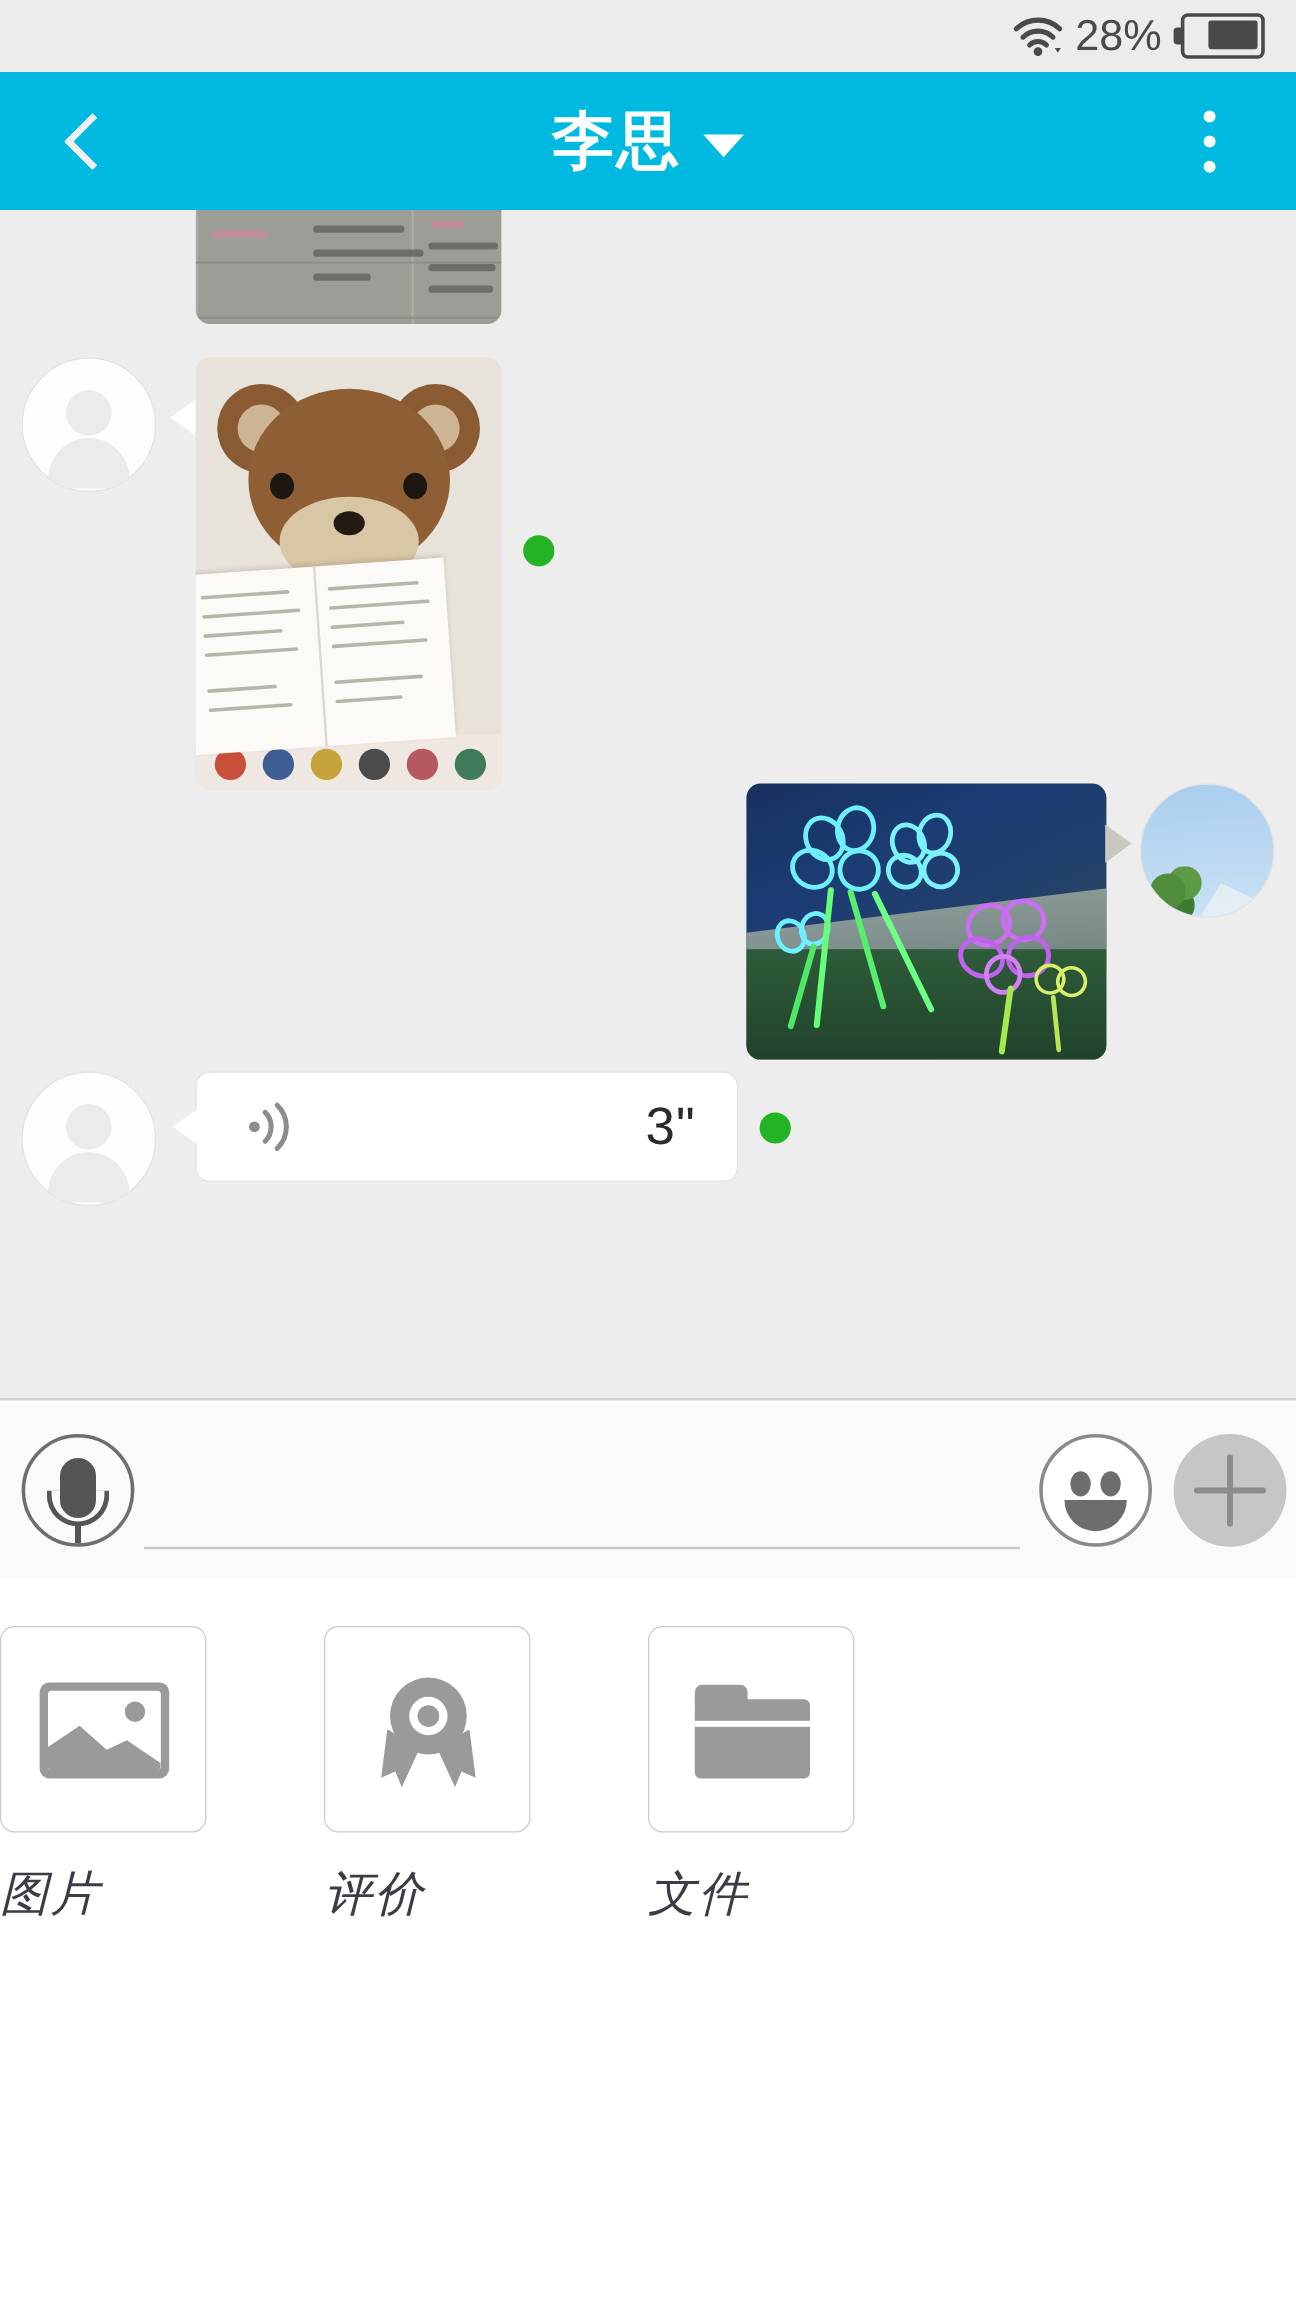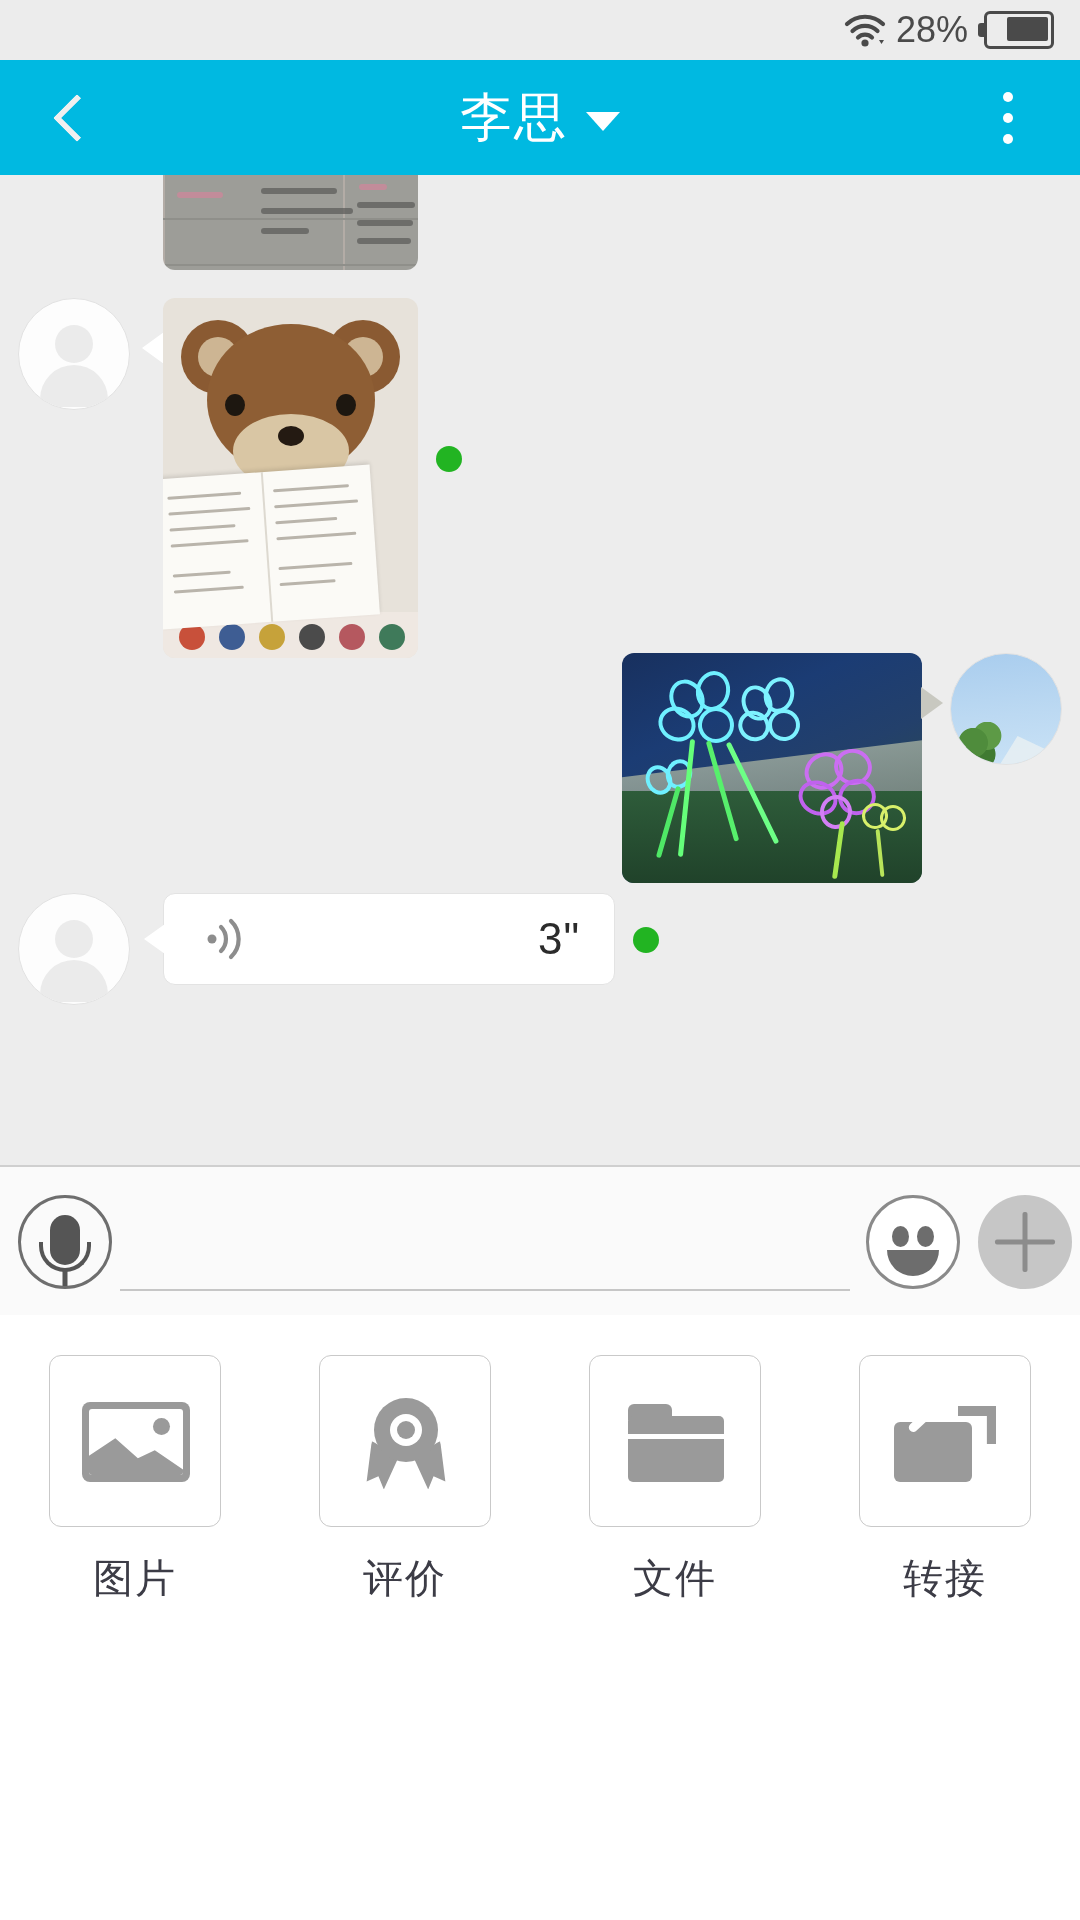--- a/index.html
+++ b/index.html
@@ -45,21 +45,21 @@
     width:34px; height:34px; border-left:6px solid #f0f0f0;
     border-bottom:6px solid #f0f0f0; transform:rotate(45deg);
     border-radius:2px;
   }
   .header-title-wrap {
     position:absolute; left:0; top:0; width:1080px; height:115px;
     display:flex; align-items:center; justify-content:center; gap:18px;
     pointer-events:none;
   }
   .header-title {
-    font-size:52px; color:#ffffff; font-weight:400; letter-spacing:2px;
+    font-size:52px; color:#ffffff; font-weight:700; letter-spacing:2px;
     pointer-events:auto; cursor:pointer;
   }
   .caret-down {
     width:0; height:0; border-left:17px solid transparent;
     border-right:17px solid transparent; border-top:19px solid #ffffff;
     margin-top:8px; pointer-events:auto; cursor:pointer;
   }
   .more-btn {
     position:absolute; right:22px; top:0; width:100px; height:115px;
     display:flex; flex-direction:column; align-items:center;
@@ -274,21 +274,21 @@
   
   .attach {
     position:absolute; top:1315px; left:0; width:1080px; height:605px;
     background:#ffffff;
   }
   .attach-grid {
     display:flex; flex-wrap:wrap; padding:40px 0 0 0;
   }
   .attach-item {
     width:270px; display:flex; flex-direction:column;
-    align-items:center; cursor:pointer; margin-bottom:28px;
+    align-items:flex-start; cursor:pointer; margin-bottom:28px;font-style:italic;
   }
   .tile {
     width:172px; height:172px; border:1px solid #c9c9c9; border-radius:12px;
     background:#ffffff; position:relative;
   }
   .attach-label {
     margin-top:24px; font-size:40px; color:#3c3c46; letter-spacing:2px;
   }
 
   
@@ -578,27 +578,17 @@
         <div class="tile">
           <span class="ic-folder">
             <span class="tab"></span>
               <span class="bodyf"></span>
               <span class="slit"></span>
           </span>
         </div>
         <span class="attach-label">文件</span>
       </div>
 
-      <div class="attach-item">
-        <div class="tile">
-          <span class="ic-xfer">
-            <span class="box"></span>
-              <span class="arrow-l"></span>
-              <span class="arrow-h"></span>
-          </span>
-        </div>
-        <span class="attach-label">转接</span>
-      </div>
 
     </div>
   </div>
 
 </div>
 
 </body></html>

